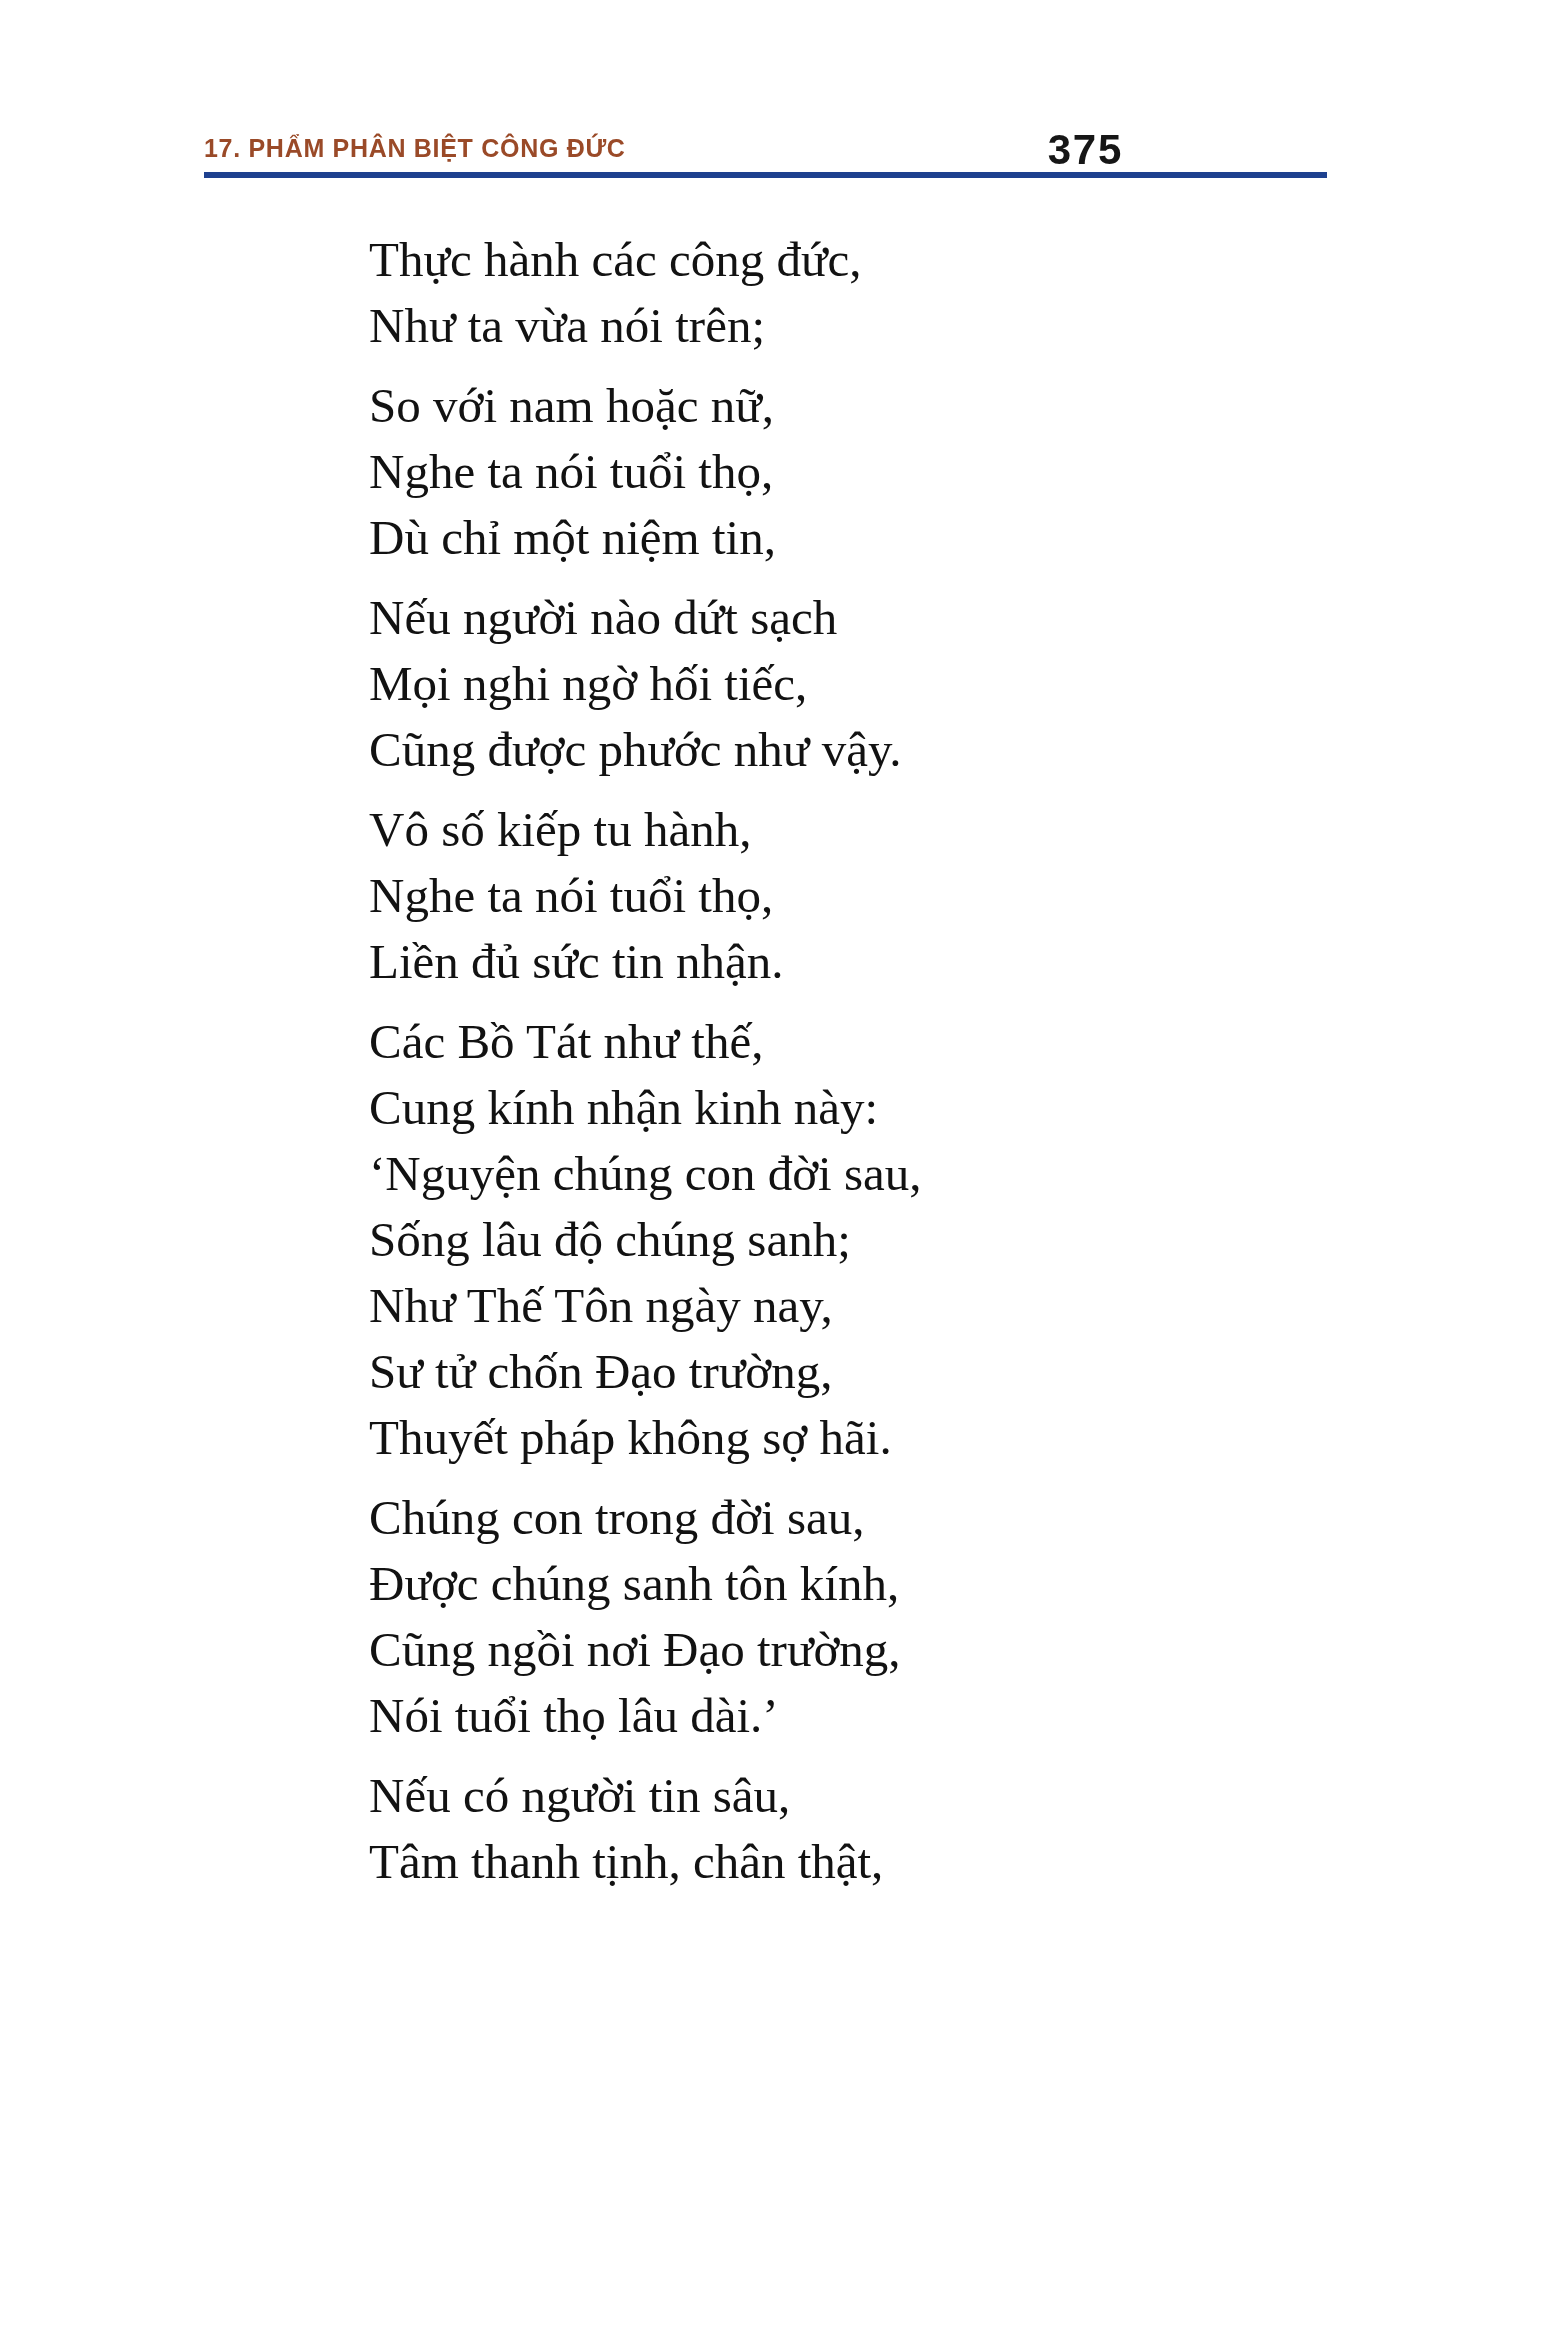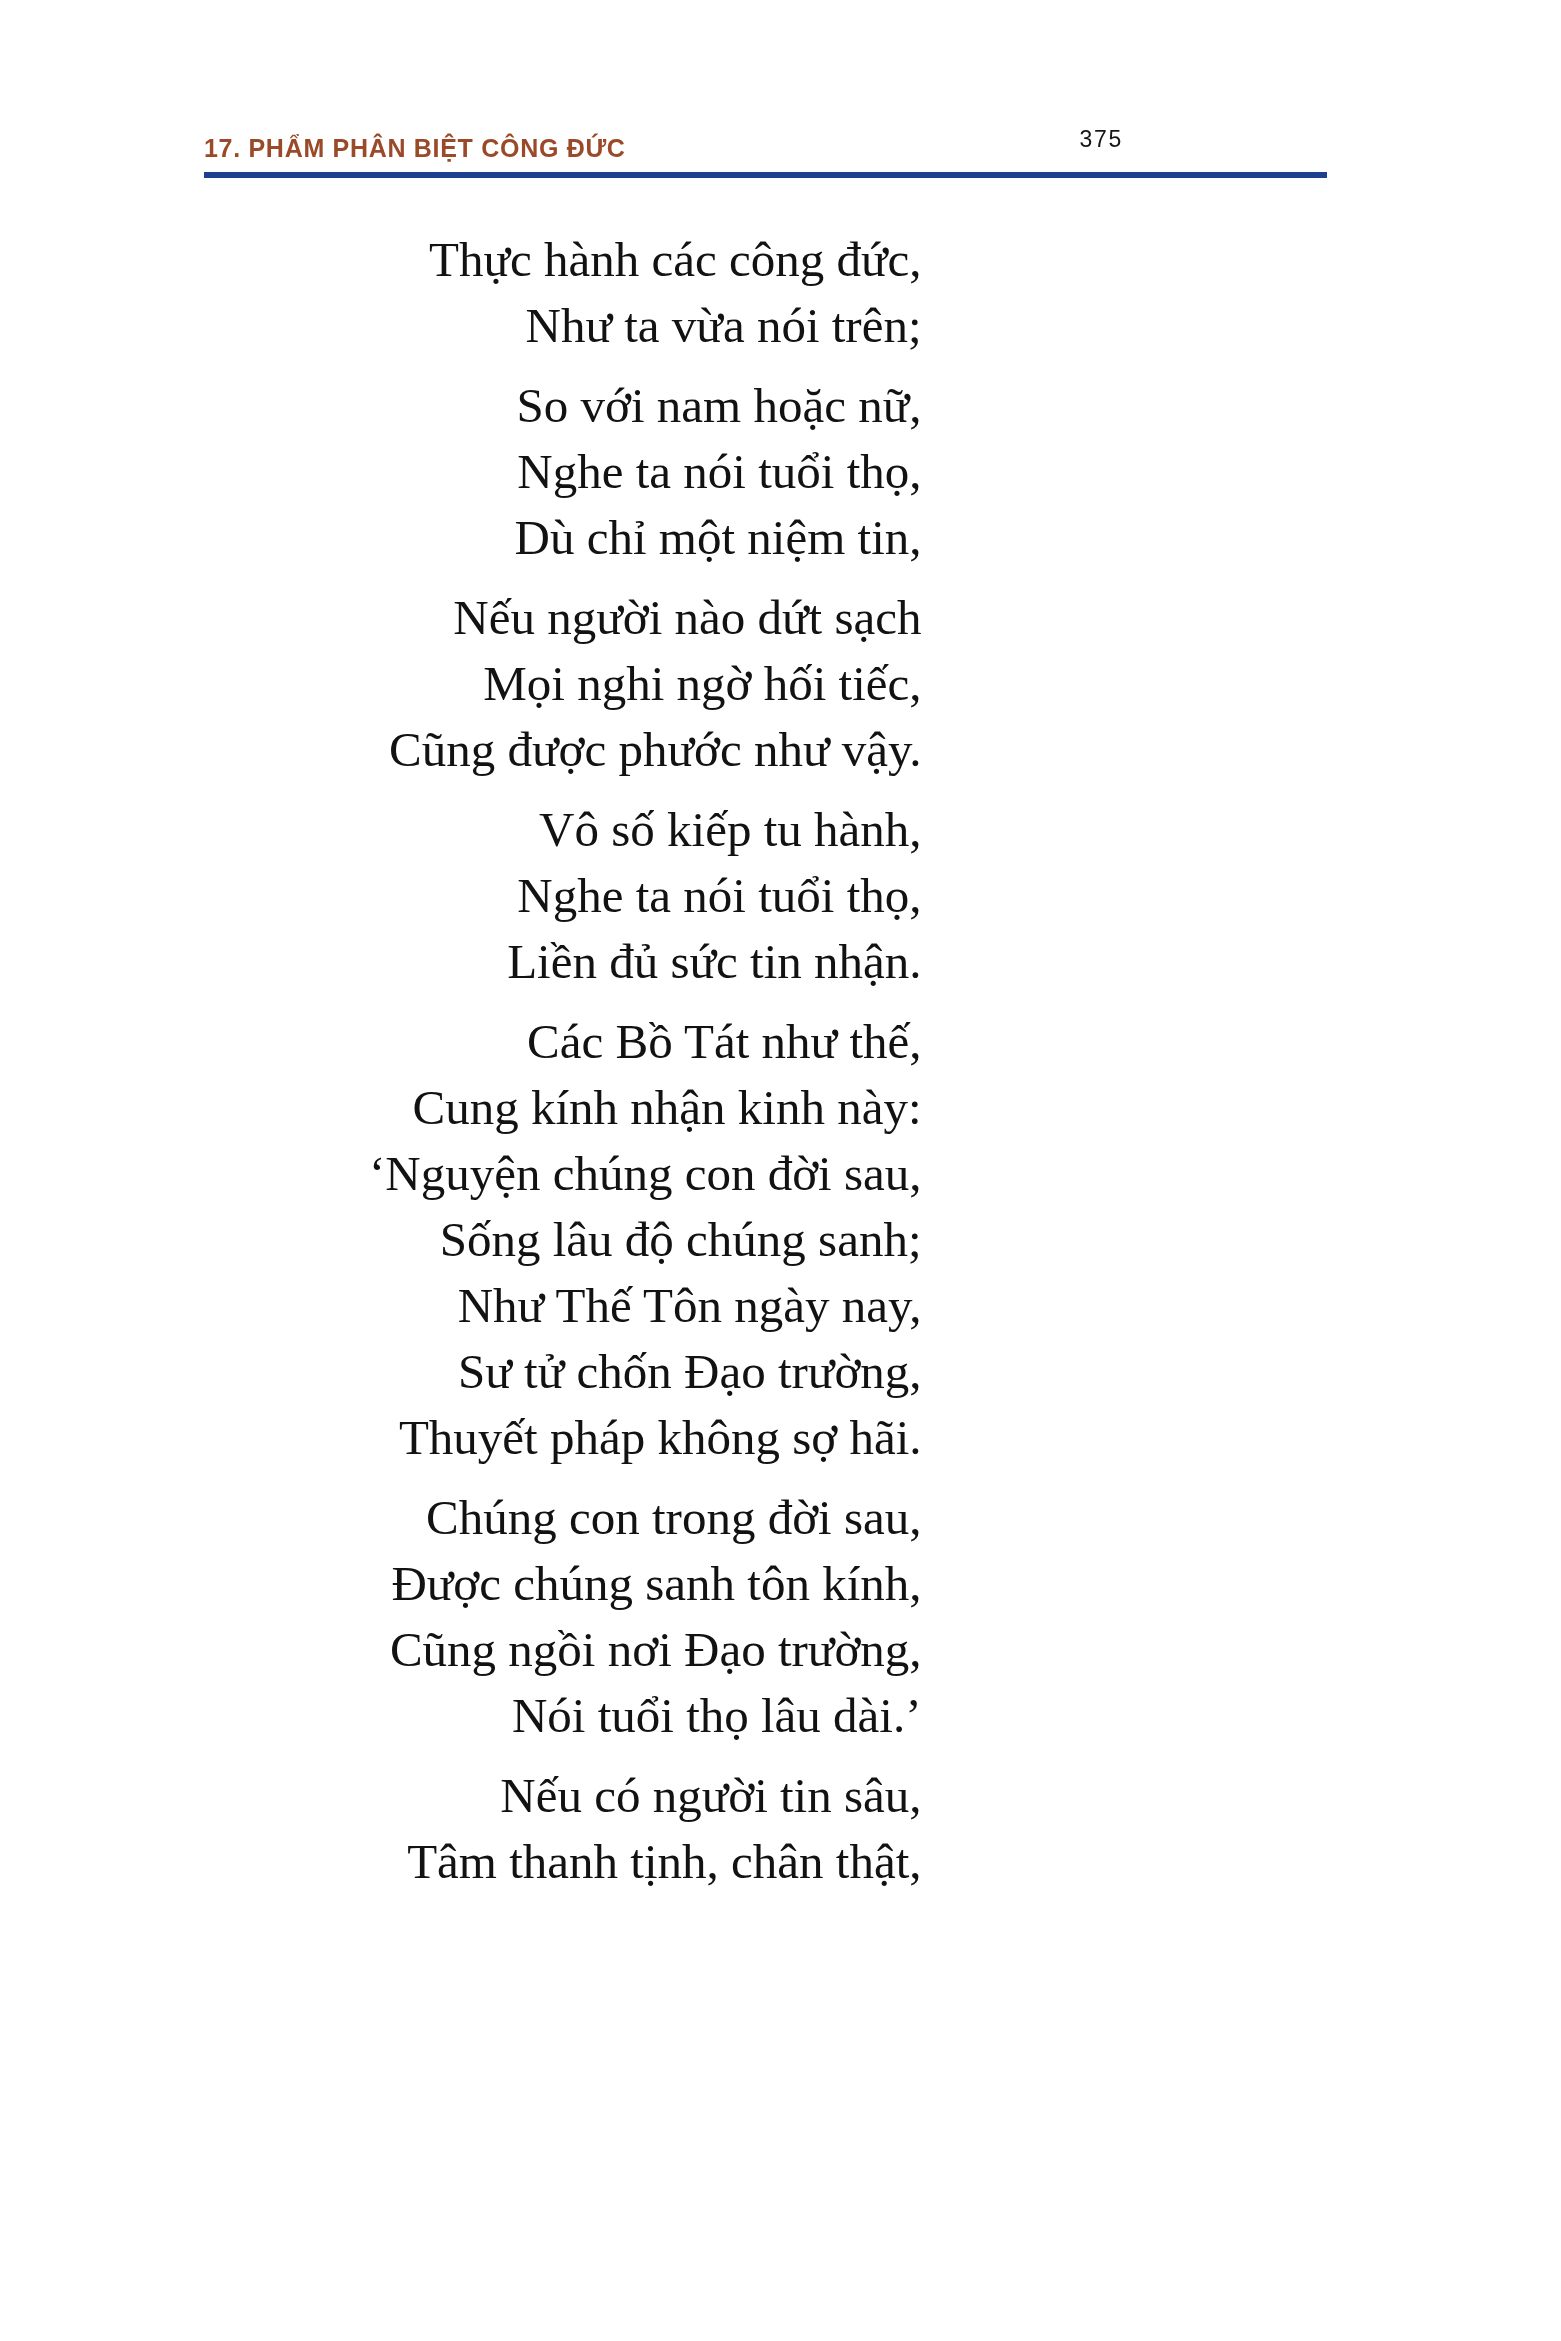--- a/index.html
+++ b/index.html
@@ -23,41 +23,40 @@
     font-size: 25px;
     letter-spacing: 0.7px;
     color: var(--color-chapter_title, #9a4a28);
     white-space: nowrap;
   }
   .page-number {
     position: absolute;
     right: 204px;
     top: 126px;
     font-family: "Liberation Sans", sans-serif;
-    font-weight: normal;
-    font-size: 23px;
+    font-weight: bold;
+    font-size: 42px;
     letter-spacing: 1.7px;
     color: var(--color-page_number, #161616);
   }
   .header-rule {
     position: absolute;
     left: 204px;
     top: 172px;
     width: 1154px;
     height: 6px;
     background: var(--color-rule, #1e418f);
   }
   .verse {
     position: absolute;
     left: 369px;
     top: 227px;
     font-family: "Liberation Serif", "DejaVu Serif", serif;
     font-size: 49px;
     color: var(--color-body_text, #121212);
-    text-align: right;
   }
   .stanza {
     margin: 0 0 14px 0;
   }
   .verse-line {
     line-height: 66px;
     white-space: nowrap;
   }
 </style>
 </head>

